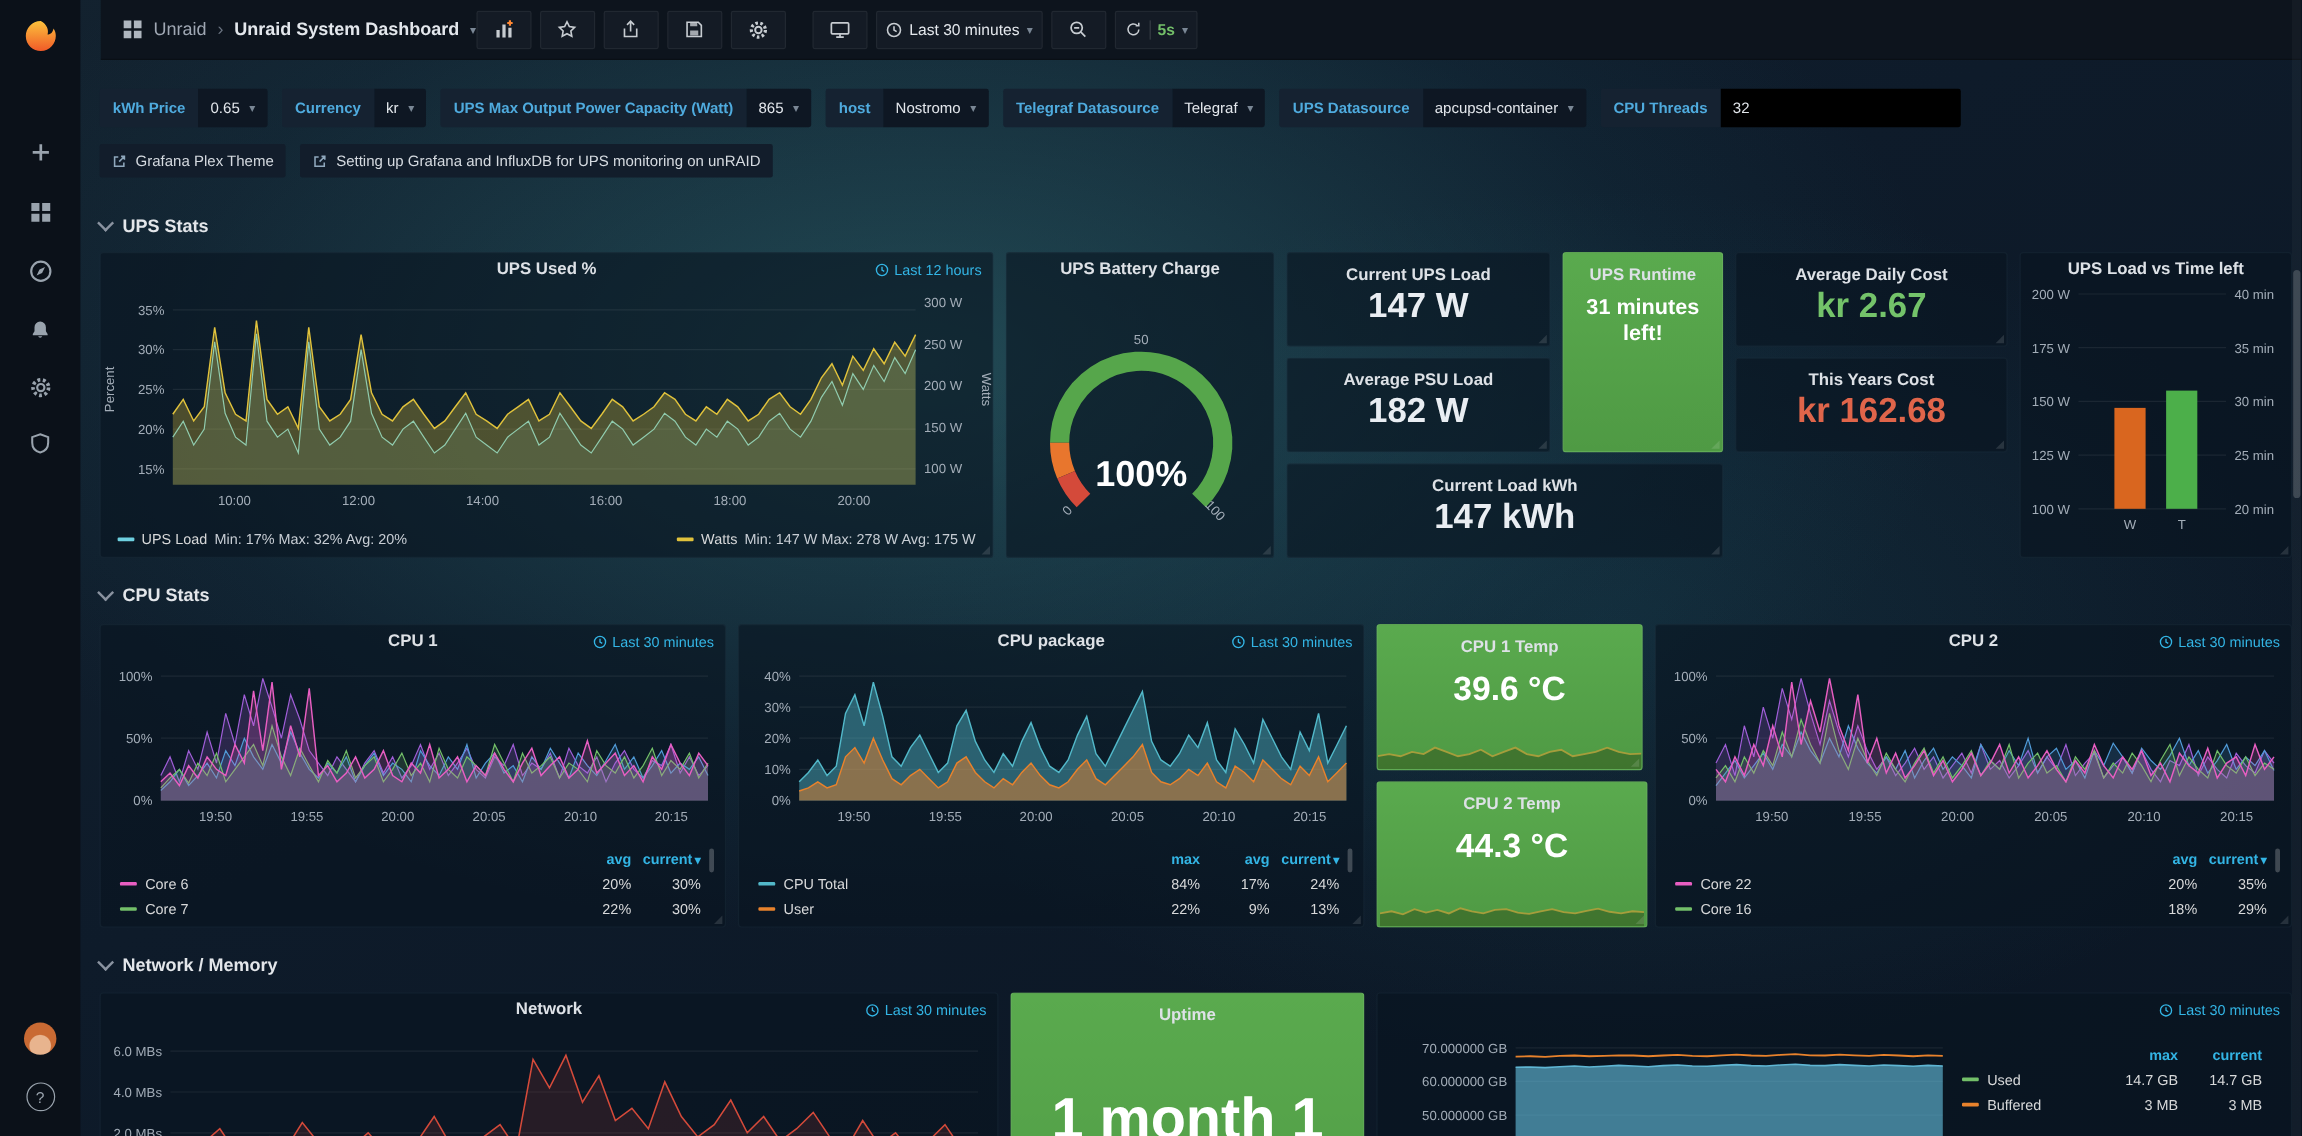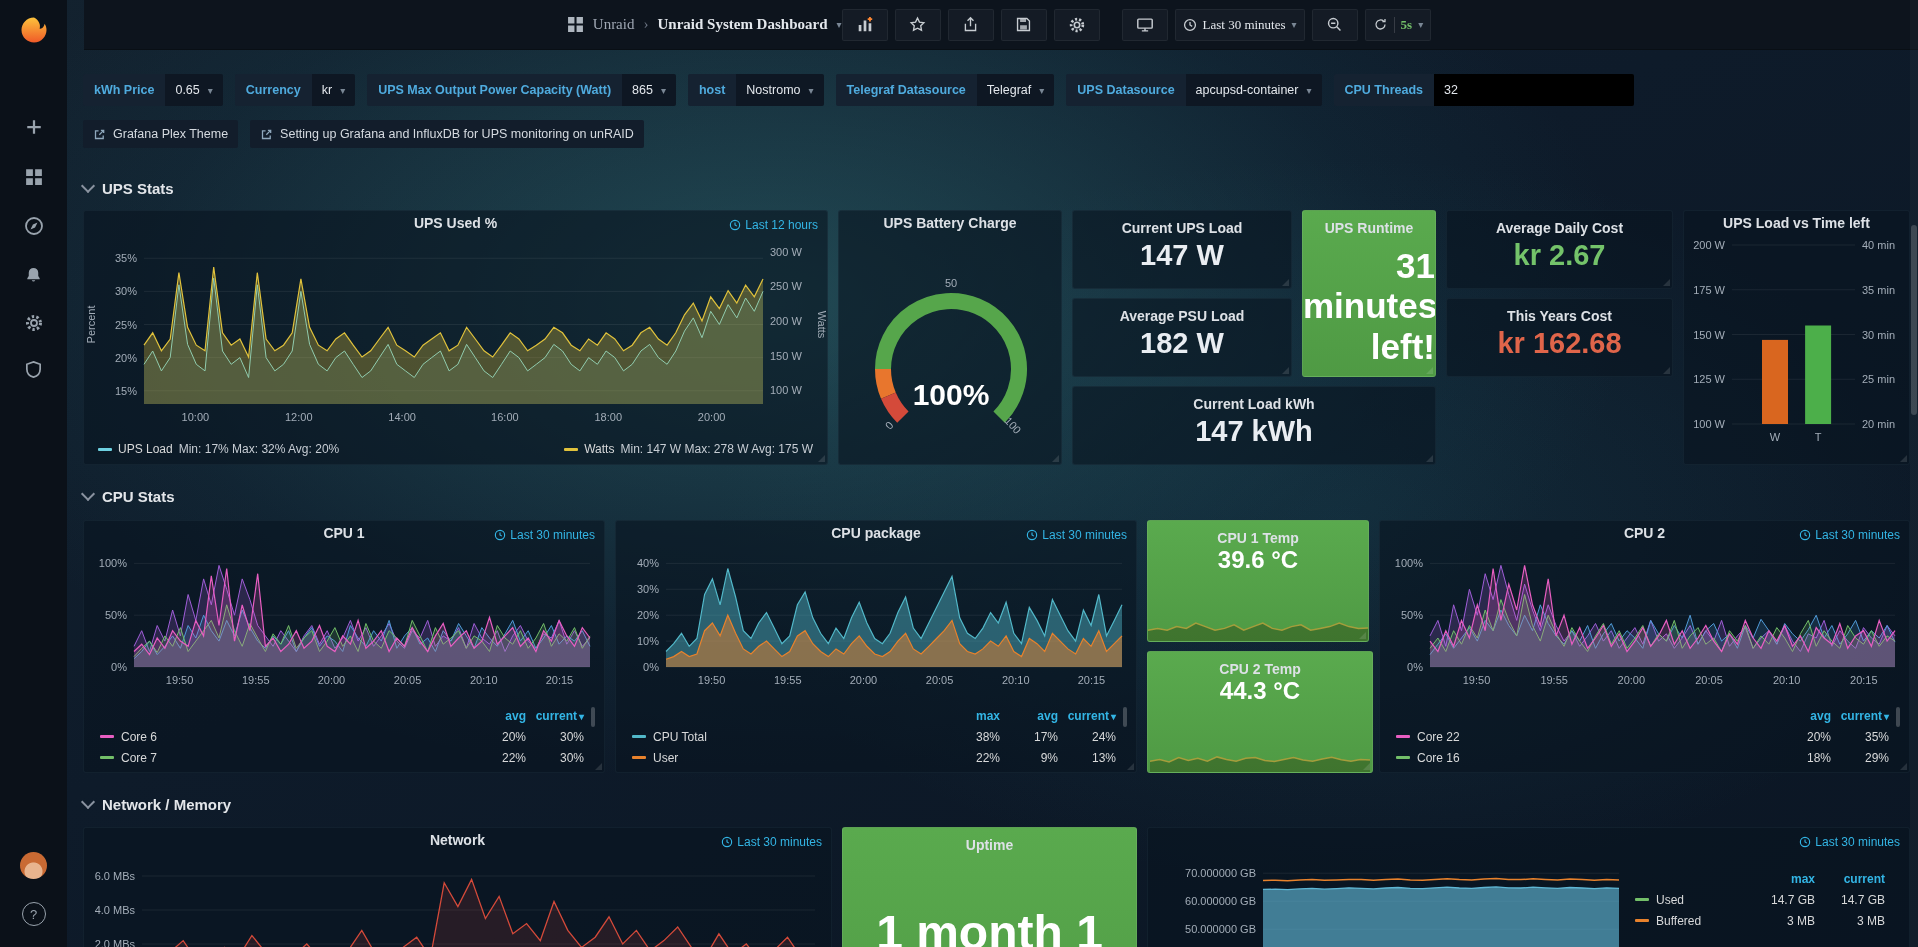--- a/index.html
+++ b/index.html
@@ -6,21 +6,21 @@
   #root{position:relative;width:1918px;height:947px;overflow:hidden;
     font-family:"Liberation Sans",sans-serif;color:#d8d9da;
     background:
       radial-gradient(ellipse 1150px 640px at 40% 32%, rgba(64,148,152,0.38), rgba(30,90,105,0.12) 55%, rgba(0,0,0,0) 75%),
       radial-gradient(ellipse 900px 520px at 70% 55%, rgba(40,110,125,0.20), rgba(0,0,0,0) 70%),
       linear-gradient(155deg,#13222f 0%,#0e1b2a 45%,#0b1624 100%);}
   
   #sidebar{position:absolute;left:0;top:0;bottom:0;width:67px;background:#0b1119;z-index:5;}
   .side-icon{position:absolute;left:0;width:67px;height:40px;display:flex;align-items:center;justify-content:center;cursor:pointer;color:#99a3ad;}
   
-  #navbar{position:absolute;left:84px;right:0;top:0;height:49px;background:#0d141d;display:flex;align-items:center;justify-content:center;z-index:4;border-bottom:1px solid rgba(0,0,0,0.25);font-family:Liberation Serif, serif;}
+  #navbar{position:absolute;left:84px;right:0;top:0;height:49px;background:#0d141d;display:flex;align-items:center;justify-content:flex-start;z-index:4;border-bottom:1px solid rgba(0,0,0,0.25);}
   .nav-left{display:flex;align-items:center;gap:9px;padding-left:18px;}
   .crumb-folder{color:#9fa7b3;font-size:15px;cursor:pointer;}
   .crumb-sep{color:#6a7380;font-size:15px;}
   .crumb-title{color:#e3e7ec;font-size:15px;font-weight:600;cursor:pointer;}
   .caret{color:#7a8795;font-size:10px;}
   .nav-right{display:flex;align-items:center;gap:7px;padding-right:22px;}
   .nav-btn{height:30px;min-width:30px;background:#141b25;border:1px solid rgba(255,255,255,0.06);border-radius:2px;display:flex;align-items:center;justify-content:center;gap:6px;padding:0 7px;cursor:pointer;color:#c7ccd1;font-size:13px;}
   .nav-gap{width:8px;}
   .nav-divider{width:1px;height:16px;background:rgba(255,255,255,0.15);}
   .refresh-val{color:#73bf69;font-weight:600;}
@@ -43,22 +43,22 @@
   .chart{position:absolute;inset:0;}
   .tick{fill:#a3adb8;font-size:11px;font-family:"Liberation Sans",sans-serif;}
   .grid{stroke:rgba(255,255,255,0.07);stroke-width:1;}
   .gtick{fill:#a3adb8;font-size:11px;}
   .gvalue{fill:#ffffff;font-size:30px;font-weight:700;}
   
   .stat{text-align:center;padding-top:9px;}
   .stat .ptitle{position:static;}
   .pvalue{font-size:29px;font-weight:700;color:#e9edf2;margin-top:3px;white-space:nowrap;}
   .green-bg{background:linear-gradient(180deg,#5aaa4e,#4f9a44);border:1px solid rgba(255,255,255,0.08);}
-  .runtime-text{font-size:35px;font-weight:700;color:#fff;line-height:1.15;margin-top:10px;text-align:right;}
-  .temp-value{font-size:24px;font-weight:700;color:#fff;margin-top:0;}
+  .runtime-text{font-size:18px;font-weight:700;color:#fff;line-height:1.15;margin-top:10px;text-align:center;}
+  .temp-value{font-size:28px;font-weight:700;color:#fff;margin-top:12px;}
   .spark{position:absolute;left:0;right:0;bottom:0;height:36px;}
   .uptime-value{font-size:48px;font-weight:700;color:#fff;margin-top:52px;white-space:nowrap;}
   
   .ups-legend{position:absolute;left:14px;right:14px;bottom:8px;display:flex;justify-content:space-between;font-size:12px;color:#d8d9da;}
   .ul-item{display:flex;align-items:center;gap:6px;white-space:nowrap;}
   .ul-stats{color:#c7cdd4;}
   .dash{display:inline-block;width:14px;height:3px;border-radius:1px;flex:none;}
   .legend-table{position:absolute;left:16px;right:20px;bottom:4px;}
   .lrow{display:flex;align-items:center;height:21px;font-size:12px;}
   .lname{flex:1;display:flex;align-items:center;gap:7px;color:#d8d9da;cursor:pointer;}
@@ -490,21 +490,21 @@
         <span class="lname"></span>
         <span class="lval lhdr">max</span>
         <span class="lval lhdr">avg</span>
         <span class="lval lhdr"><span>current</span><span class="sort-caret">▾</span></span>
       </div>
       <div class="lrow">
         <span class="lname">
             <i class="dash" style="background: rgb(82, 184, 201);"></i>
             <span>CPU Total</span>
           </span>
-        <span class="lval">38%</span>
+        <span class="lval">84%</span>
         <span class="lval">17%</span>
         <span class="lval">24%</span>
       </div>
       <div class="lrow">
         <span class="lname">
             <i class="dash" style="background: rgb(232, 130, 44);"></i>
             <span>User</span>
           </span>
         <span class="lval">22%</span>
         <span class="lval">9%</span>

